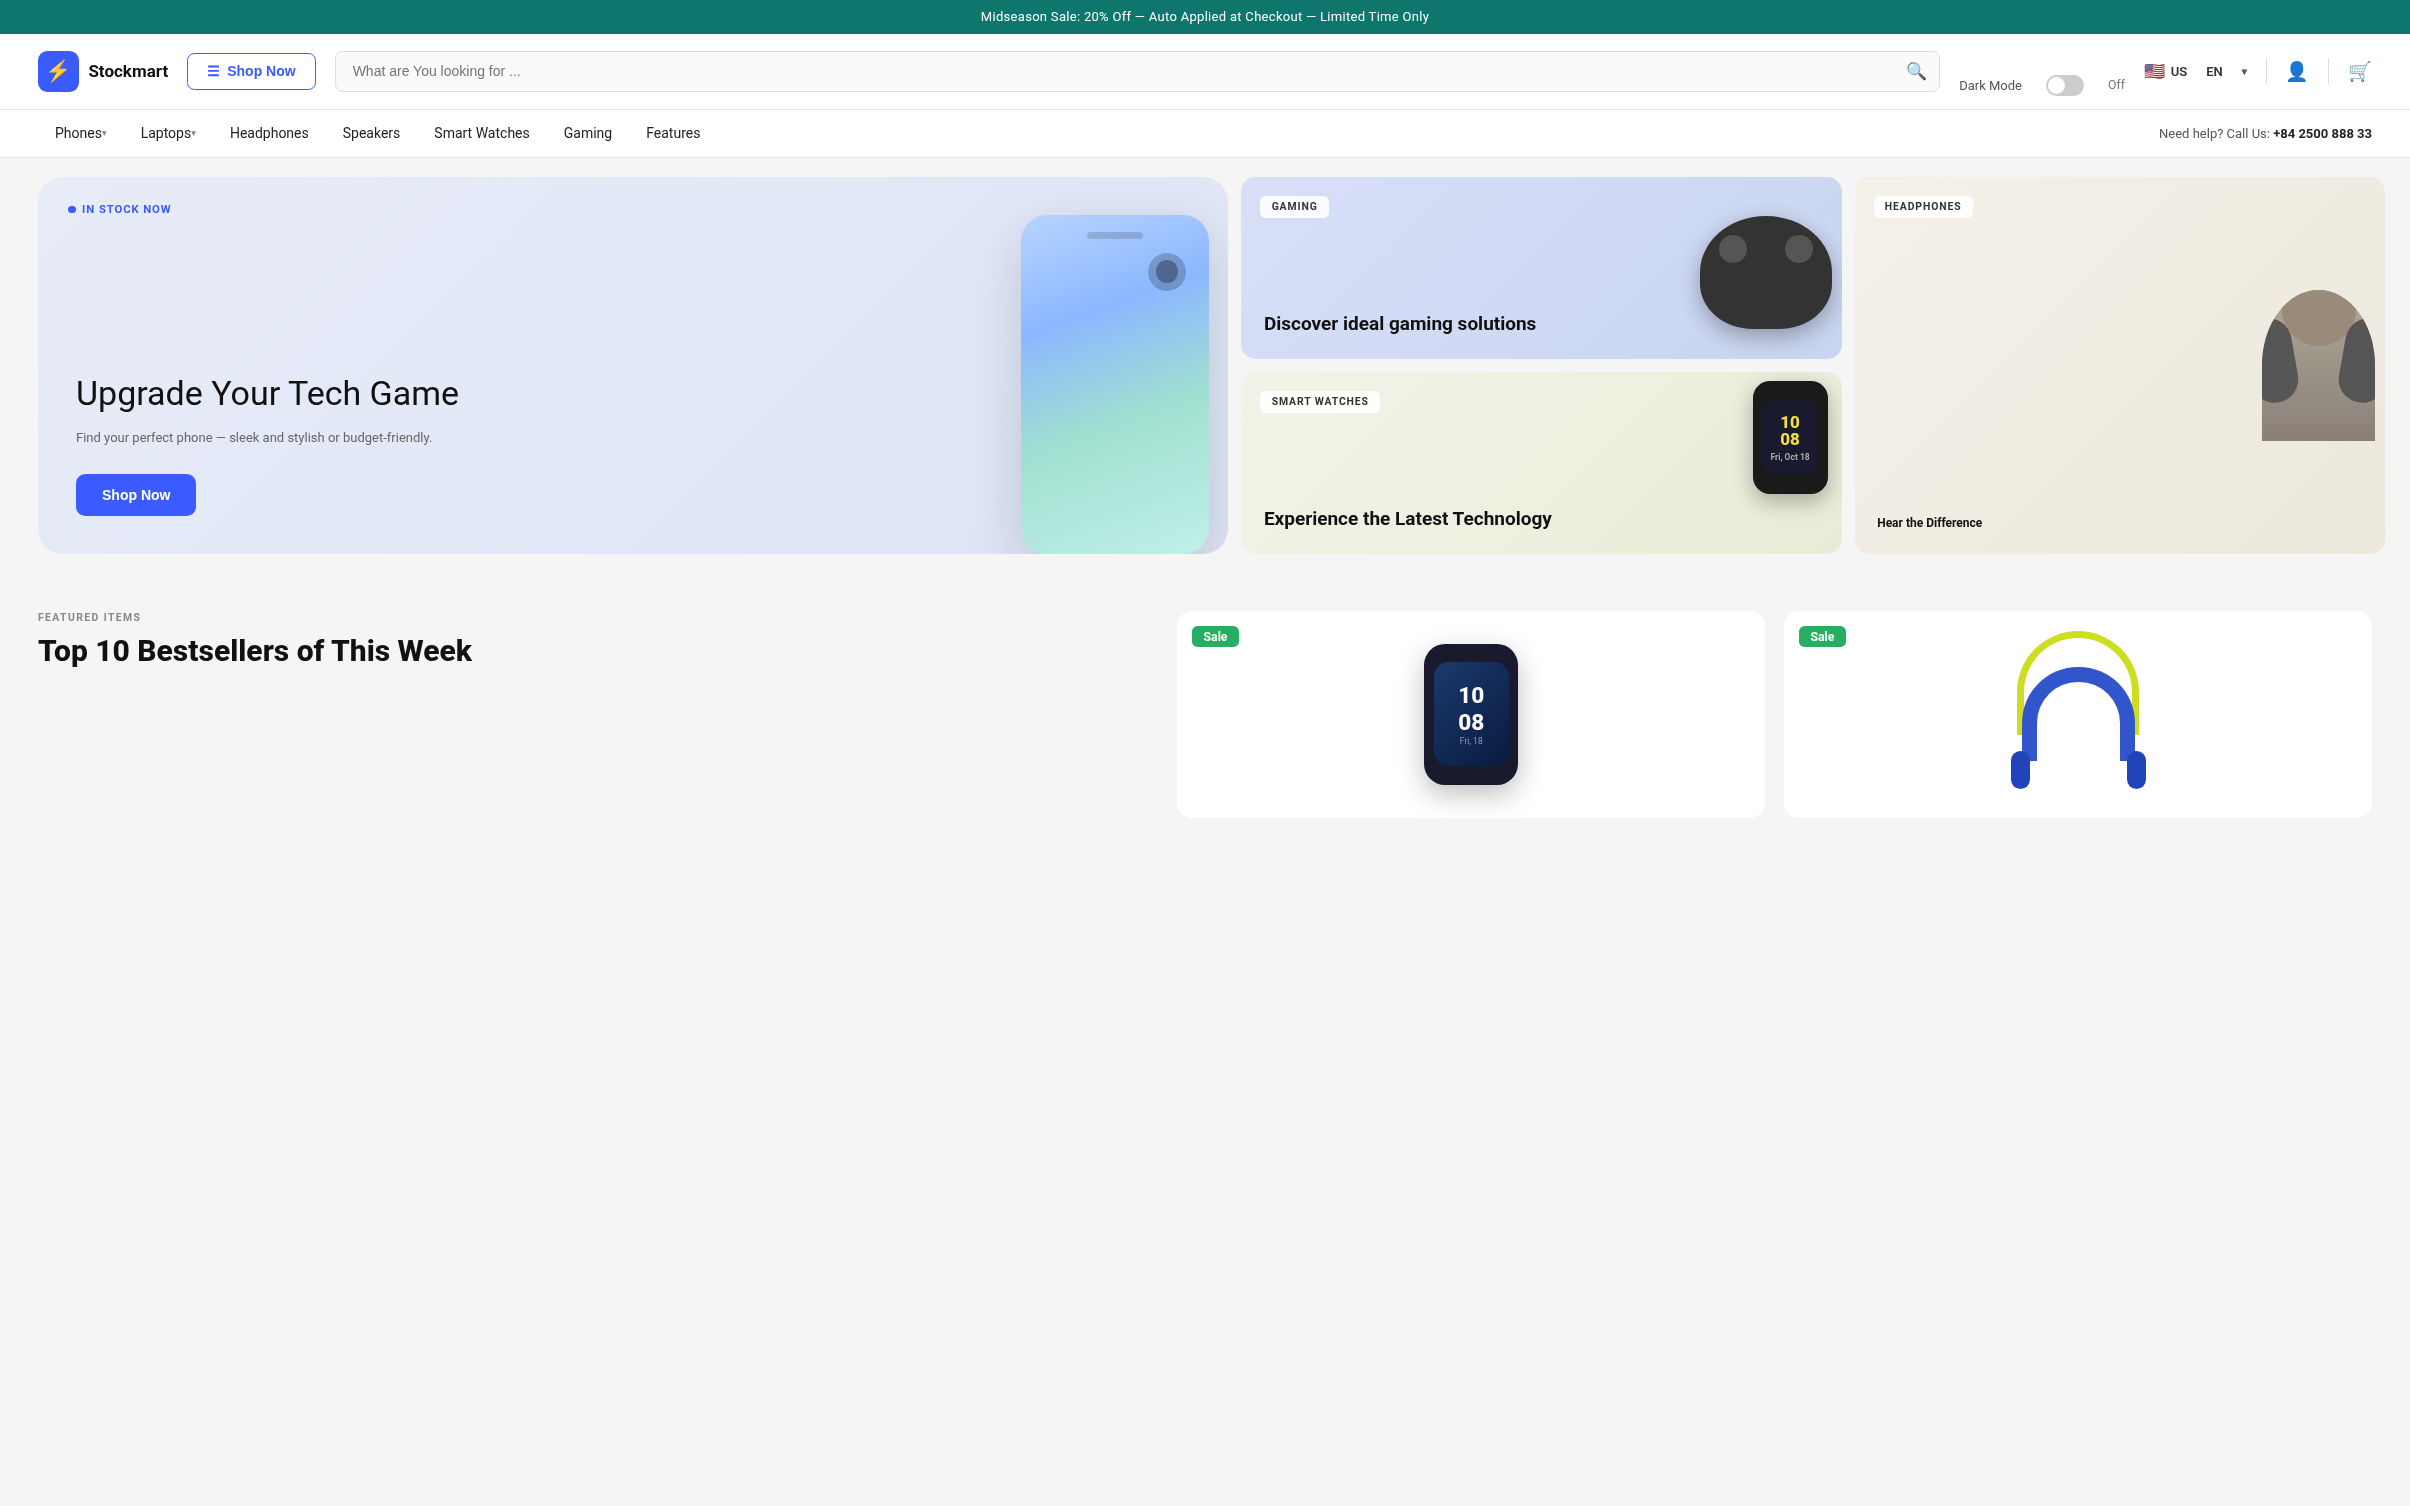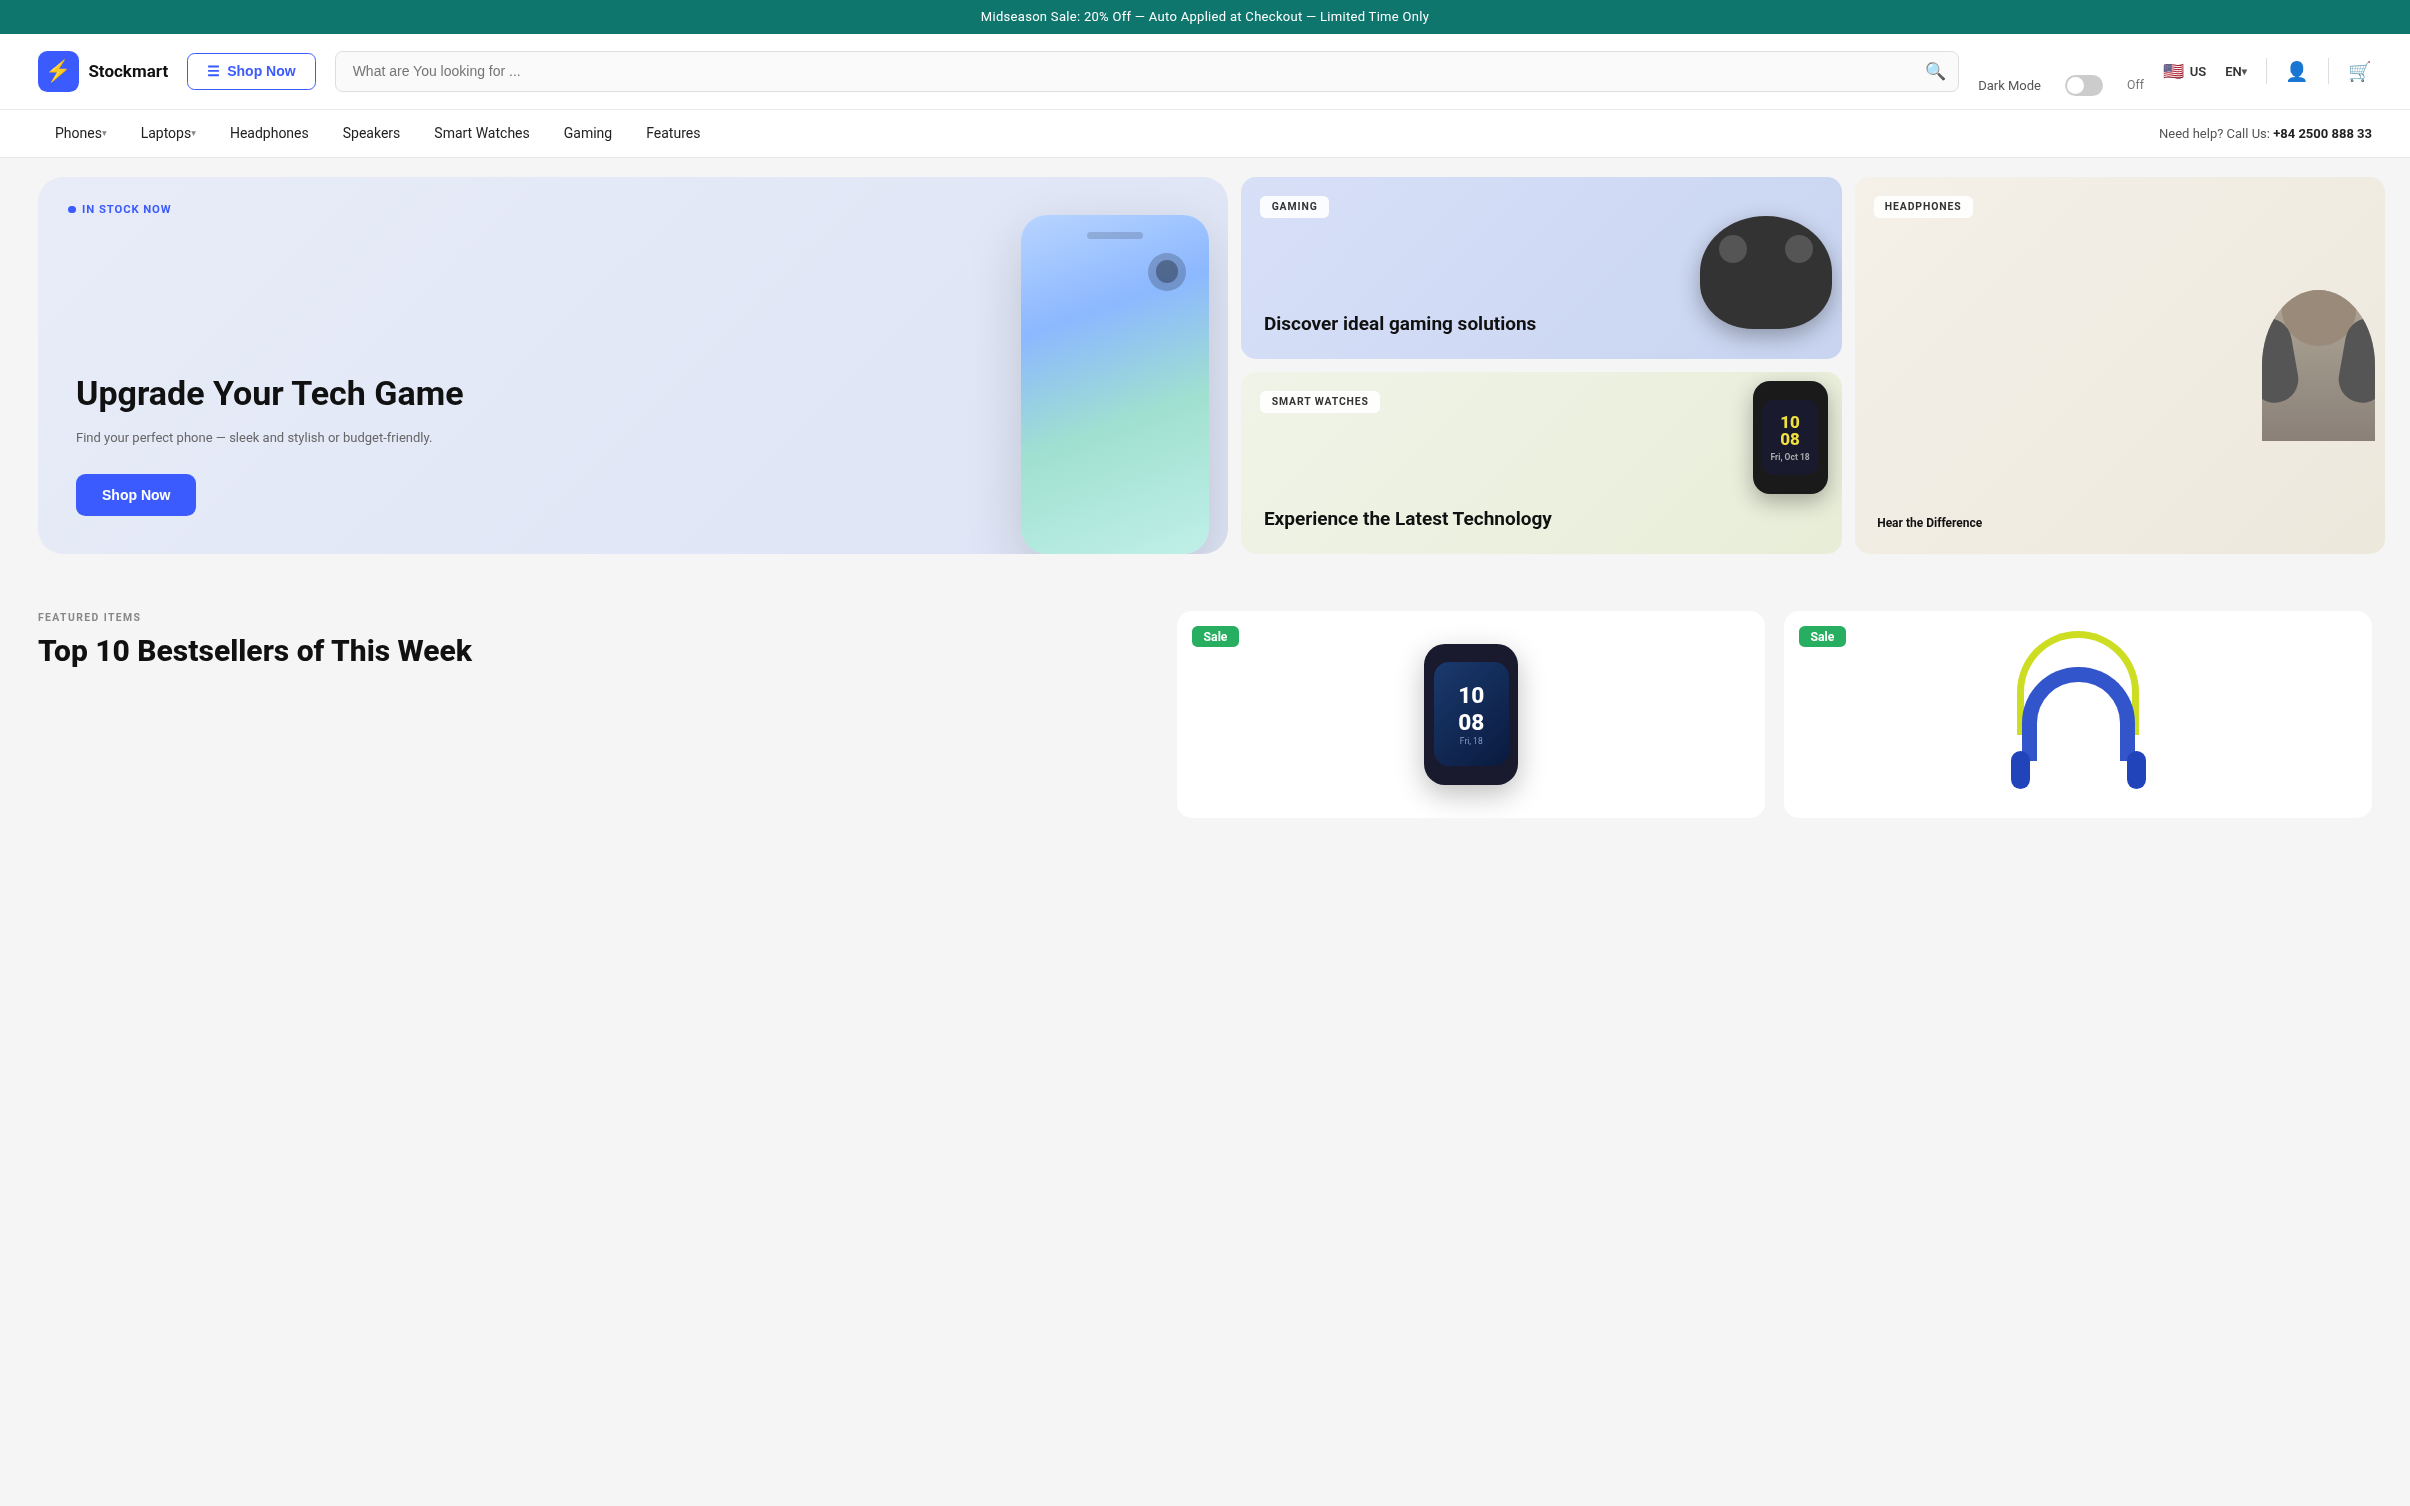--- a/index.html
+++ b/index.html
@@ -119,21 +119,21 @@
       gap: 5.6px;
       font-size: 13px;
       font-weight: 600;
       color: #333;
       cursor: pointer;
     }
     .flag { font-size: 17px; }
     .lang-wrap {
       display: flex;
       align-items: center;
-      gap: 0;
+      gap: 19px;
       font-size: 13px;
       font-weight: 600;
       color: #333;
       cursor: pointer;
     }
     .chevron { font-size: 10.4px; color: #555; }
     .divider-v {
       width: 0.9px;
       height: 26px;
       background: #ddd;
@@ -219,21 +219,21 @@
       height: 7.5px;
       border-radius: 50%;
       background: #3b5bff;
     }
     .hero-text {
       z-index: 2;
       max-width: 55%;
     }
     .hero-title {
       font-size: 34px;
-      font-weight: 700;
+      font-weight: 400;
       line-height: 1.15;
       color: #111;
       margin-bottom: 15px;
     }
     .hero-subtitle {
       font-size: 13px;
       color: #666;
       line-height: 1.5;
       margin-bottom: 26px;
     }

